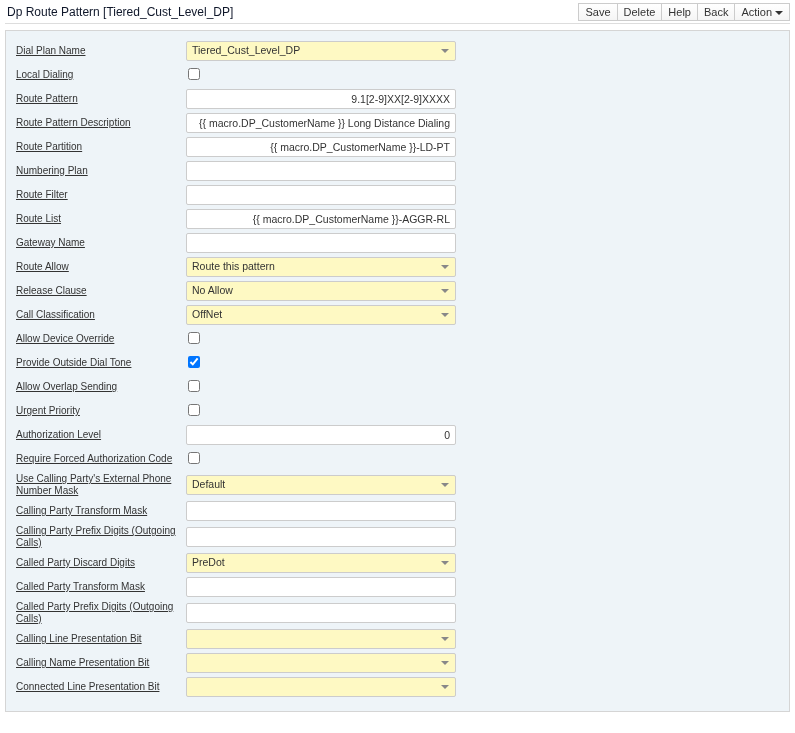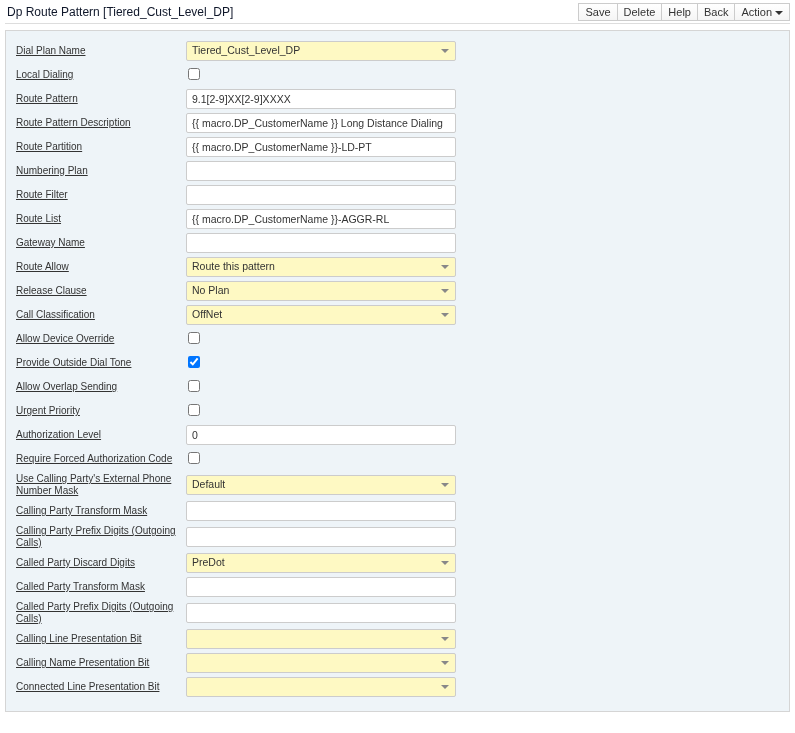--- a/index.html
+++ b/index.html
@@ -9,21 +9,21 @@
     .header-title { flex: 1; color: #0f172a; font-size: 12px; padding-left: 2px; }
     .header-buttons { display: flex; gap: 0; margin-left: 24px; }
     .hbtn { border: 1px solid #ccc; background: linear-gradient(#fff,#f5f5f5); color: #333; font-size: 11px; padding: 2px 6px; cursor: pointer; margin-left: -1px; }
     .hbtn:first-child { margin-left: 0; }
     .caret { display: inline-block; width: 0; height: 0; border-left: 4px solid transparent; border-right: 4px solid transparent; border-top: 4px solid #333; margin-left: 3px; vertical-align: middle; }
     .panel { border: 1px solid #d5d5d5; margin-top: 6px; background: #eef4f8; padding: 10px 10px; }
     .row { display: flex; align-items: center; margin-bottom: 4px; min-height: 20px; }
     .label { width: 170px; text-align: left; padding-right: 8px; color: #333; font-size: 10px; line-height: 1.2; text-decoration: underline; }
     .label.multiline { white-space: normal; }
     .control { width: 270px; }
-    .textin { width: 100%; height: 20px; border: 1px solid #ccc; border-radius: 2px; padding: 2px 5px; font-size: 10.5px; color: #333; background: #fff; }
+    .textin { width: 100%; height: 20px; border: 1px solid #ccc; border-radius: 2px; padding: 2px 5px; font-size: 10.5px; color: #333; background: #fff; text-align: right; }
     .selectbox { width: 100%; height: 20px; border: 1px solid #ccc; border-radius: 2px; padding: 2px 18px 2px 5px; font-size: 10.5px; color: #333; background: #fef9c3; position: relative; display: flex; align-items: flex-start; cursor: pointer; }
     .selectbox::after { content: ''; position: absolute; right: 6px; top: 50%; margin-top: -2px; width: 0; height: 0; border-left: 4px solid transparent; border-right: 4px solid transparent; border-top: 4px solid #888; }
     .chk { width: 12px; height: 12px; }
     .chkwrap { padding-left: 2px; }
   </style>
 </head>
 <body>
 
 <div class="page">
   <div class="header">
@@ -94,21 +94,21 @@
           <div class="selectbox">
             <span>Route this pattern</span>
           </div>
         </div>
     </div>
 
     <div class="row">
       <div class="label">Release Clause</div>
       <div class="control">
           <div class="selectbox">
-            <span>No Plan</span>
+            <span>No Allow</span>
           </div>
         </div>
     </div>
 
     <div class="row">
       <div class="label">Call Classification</div>
       <div class="control">
           <div class="selectbox">
             <span>OffNet</span>
           </div>

